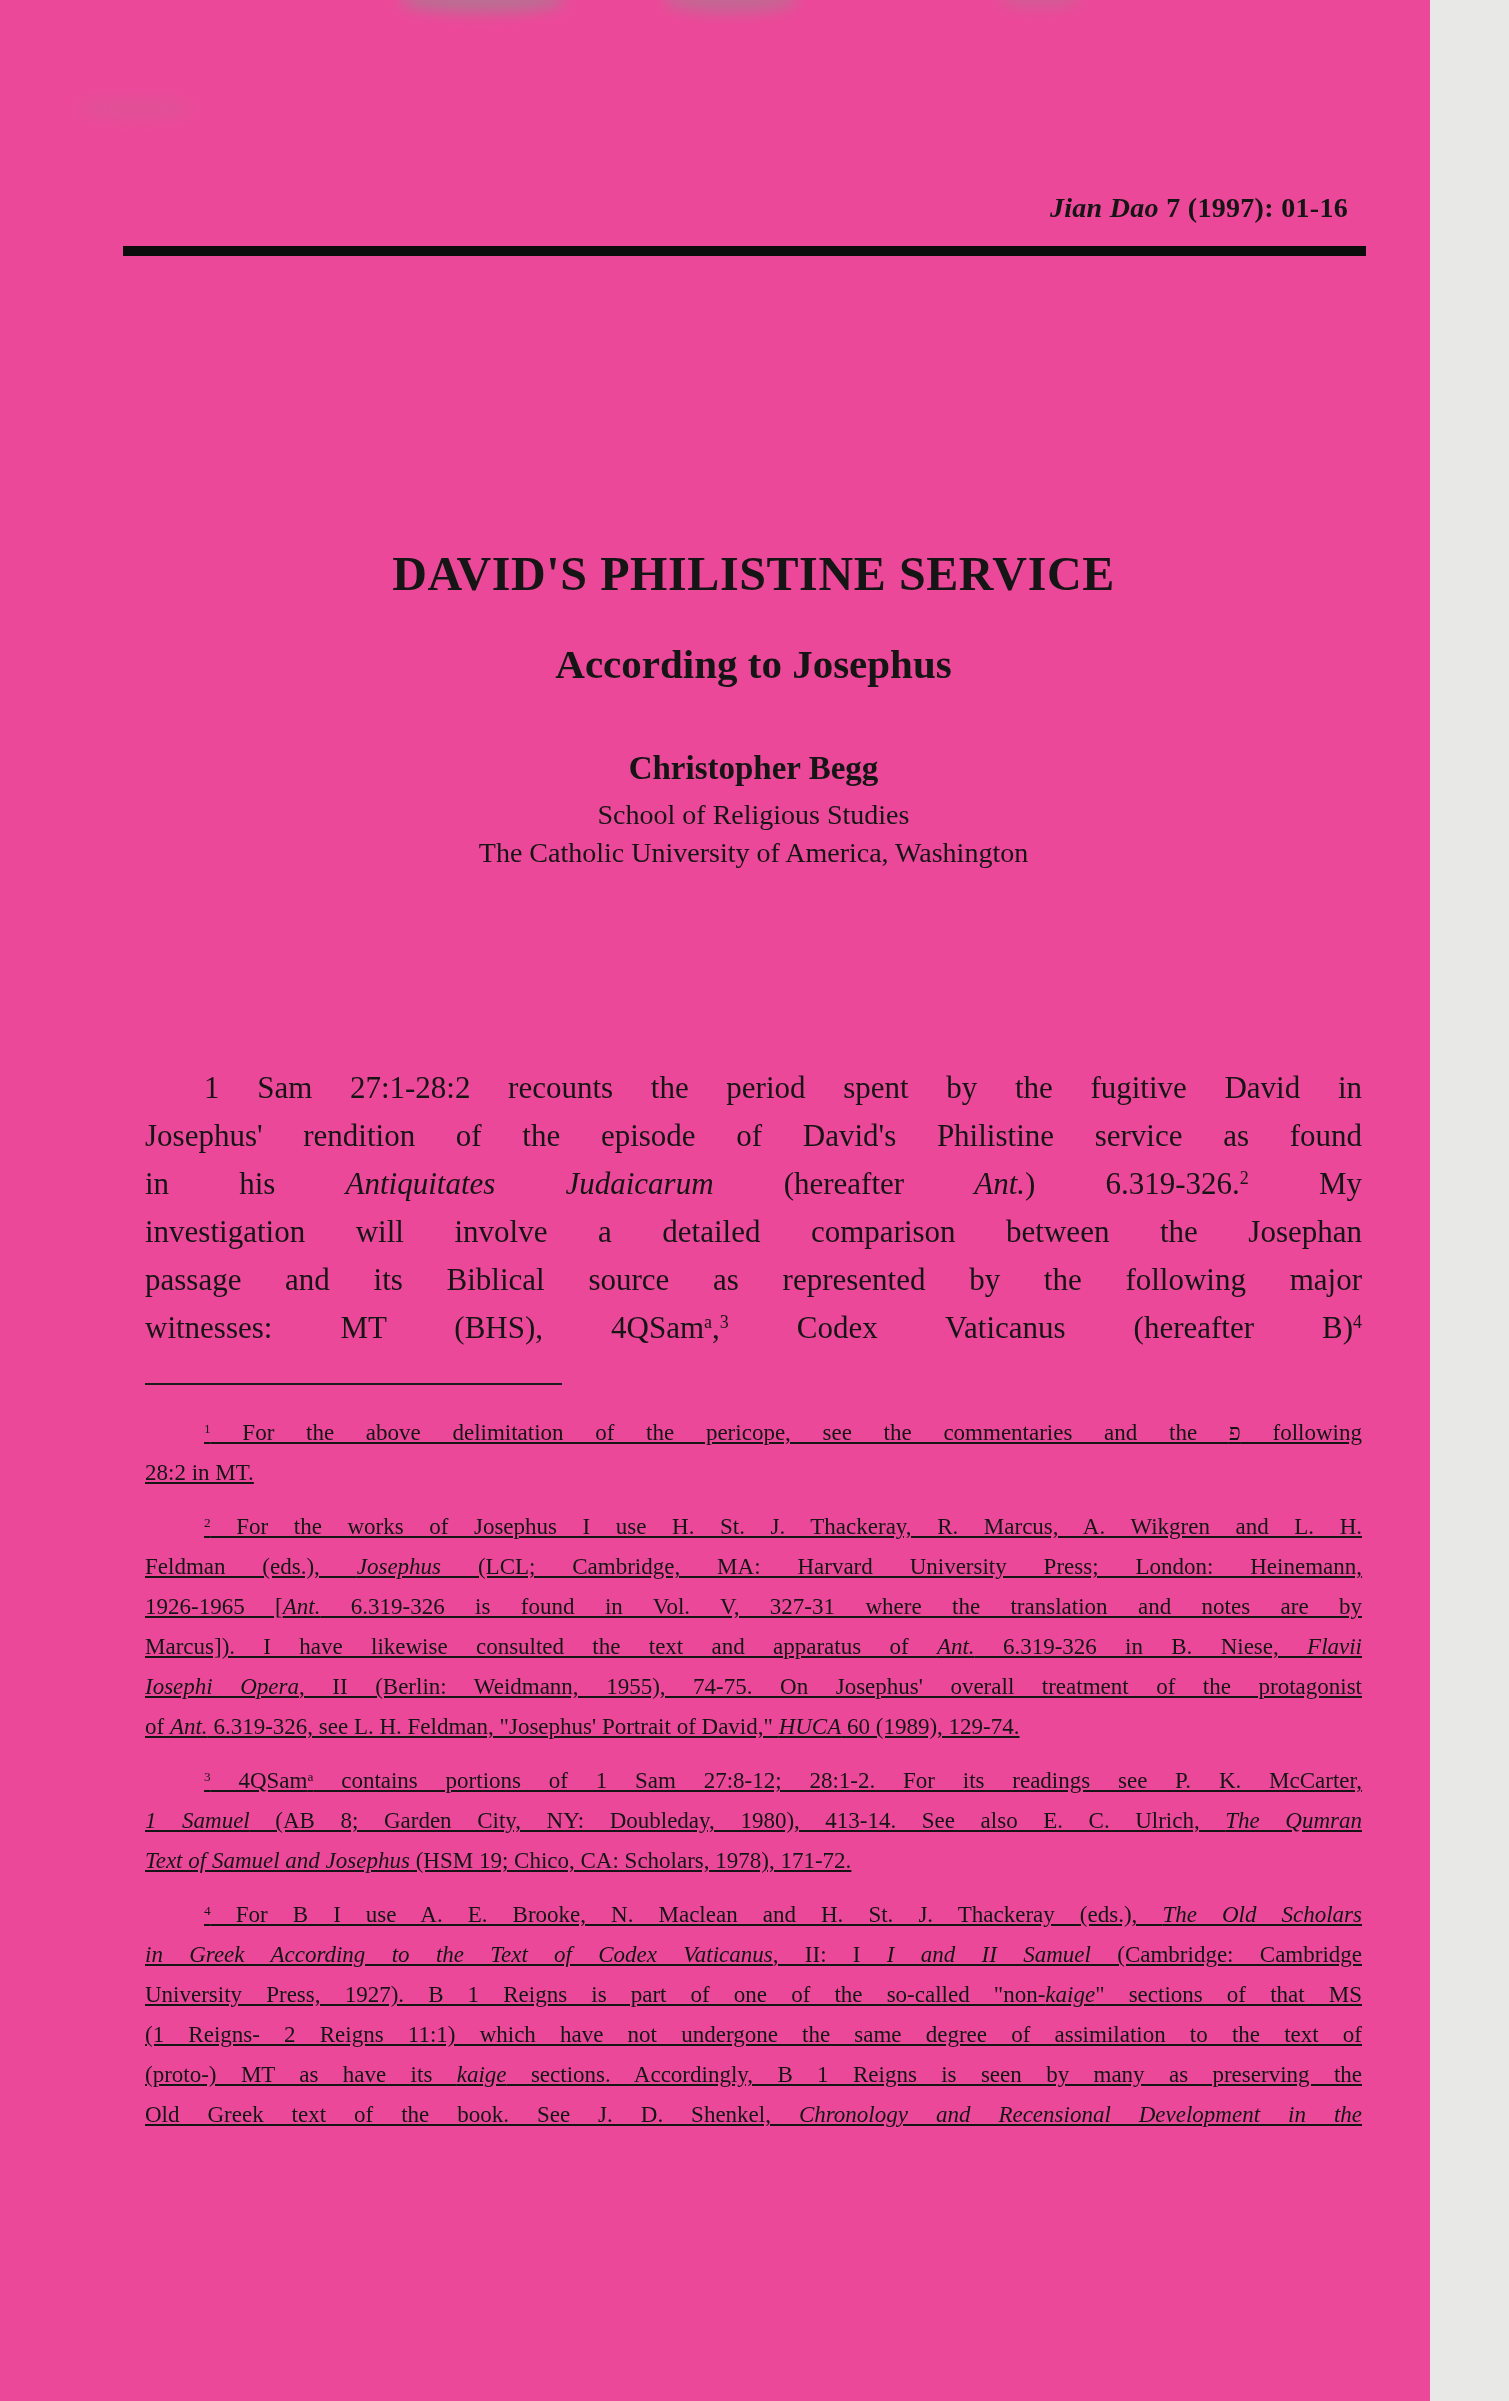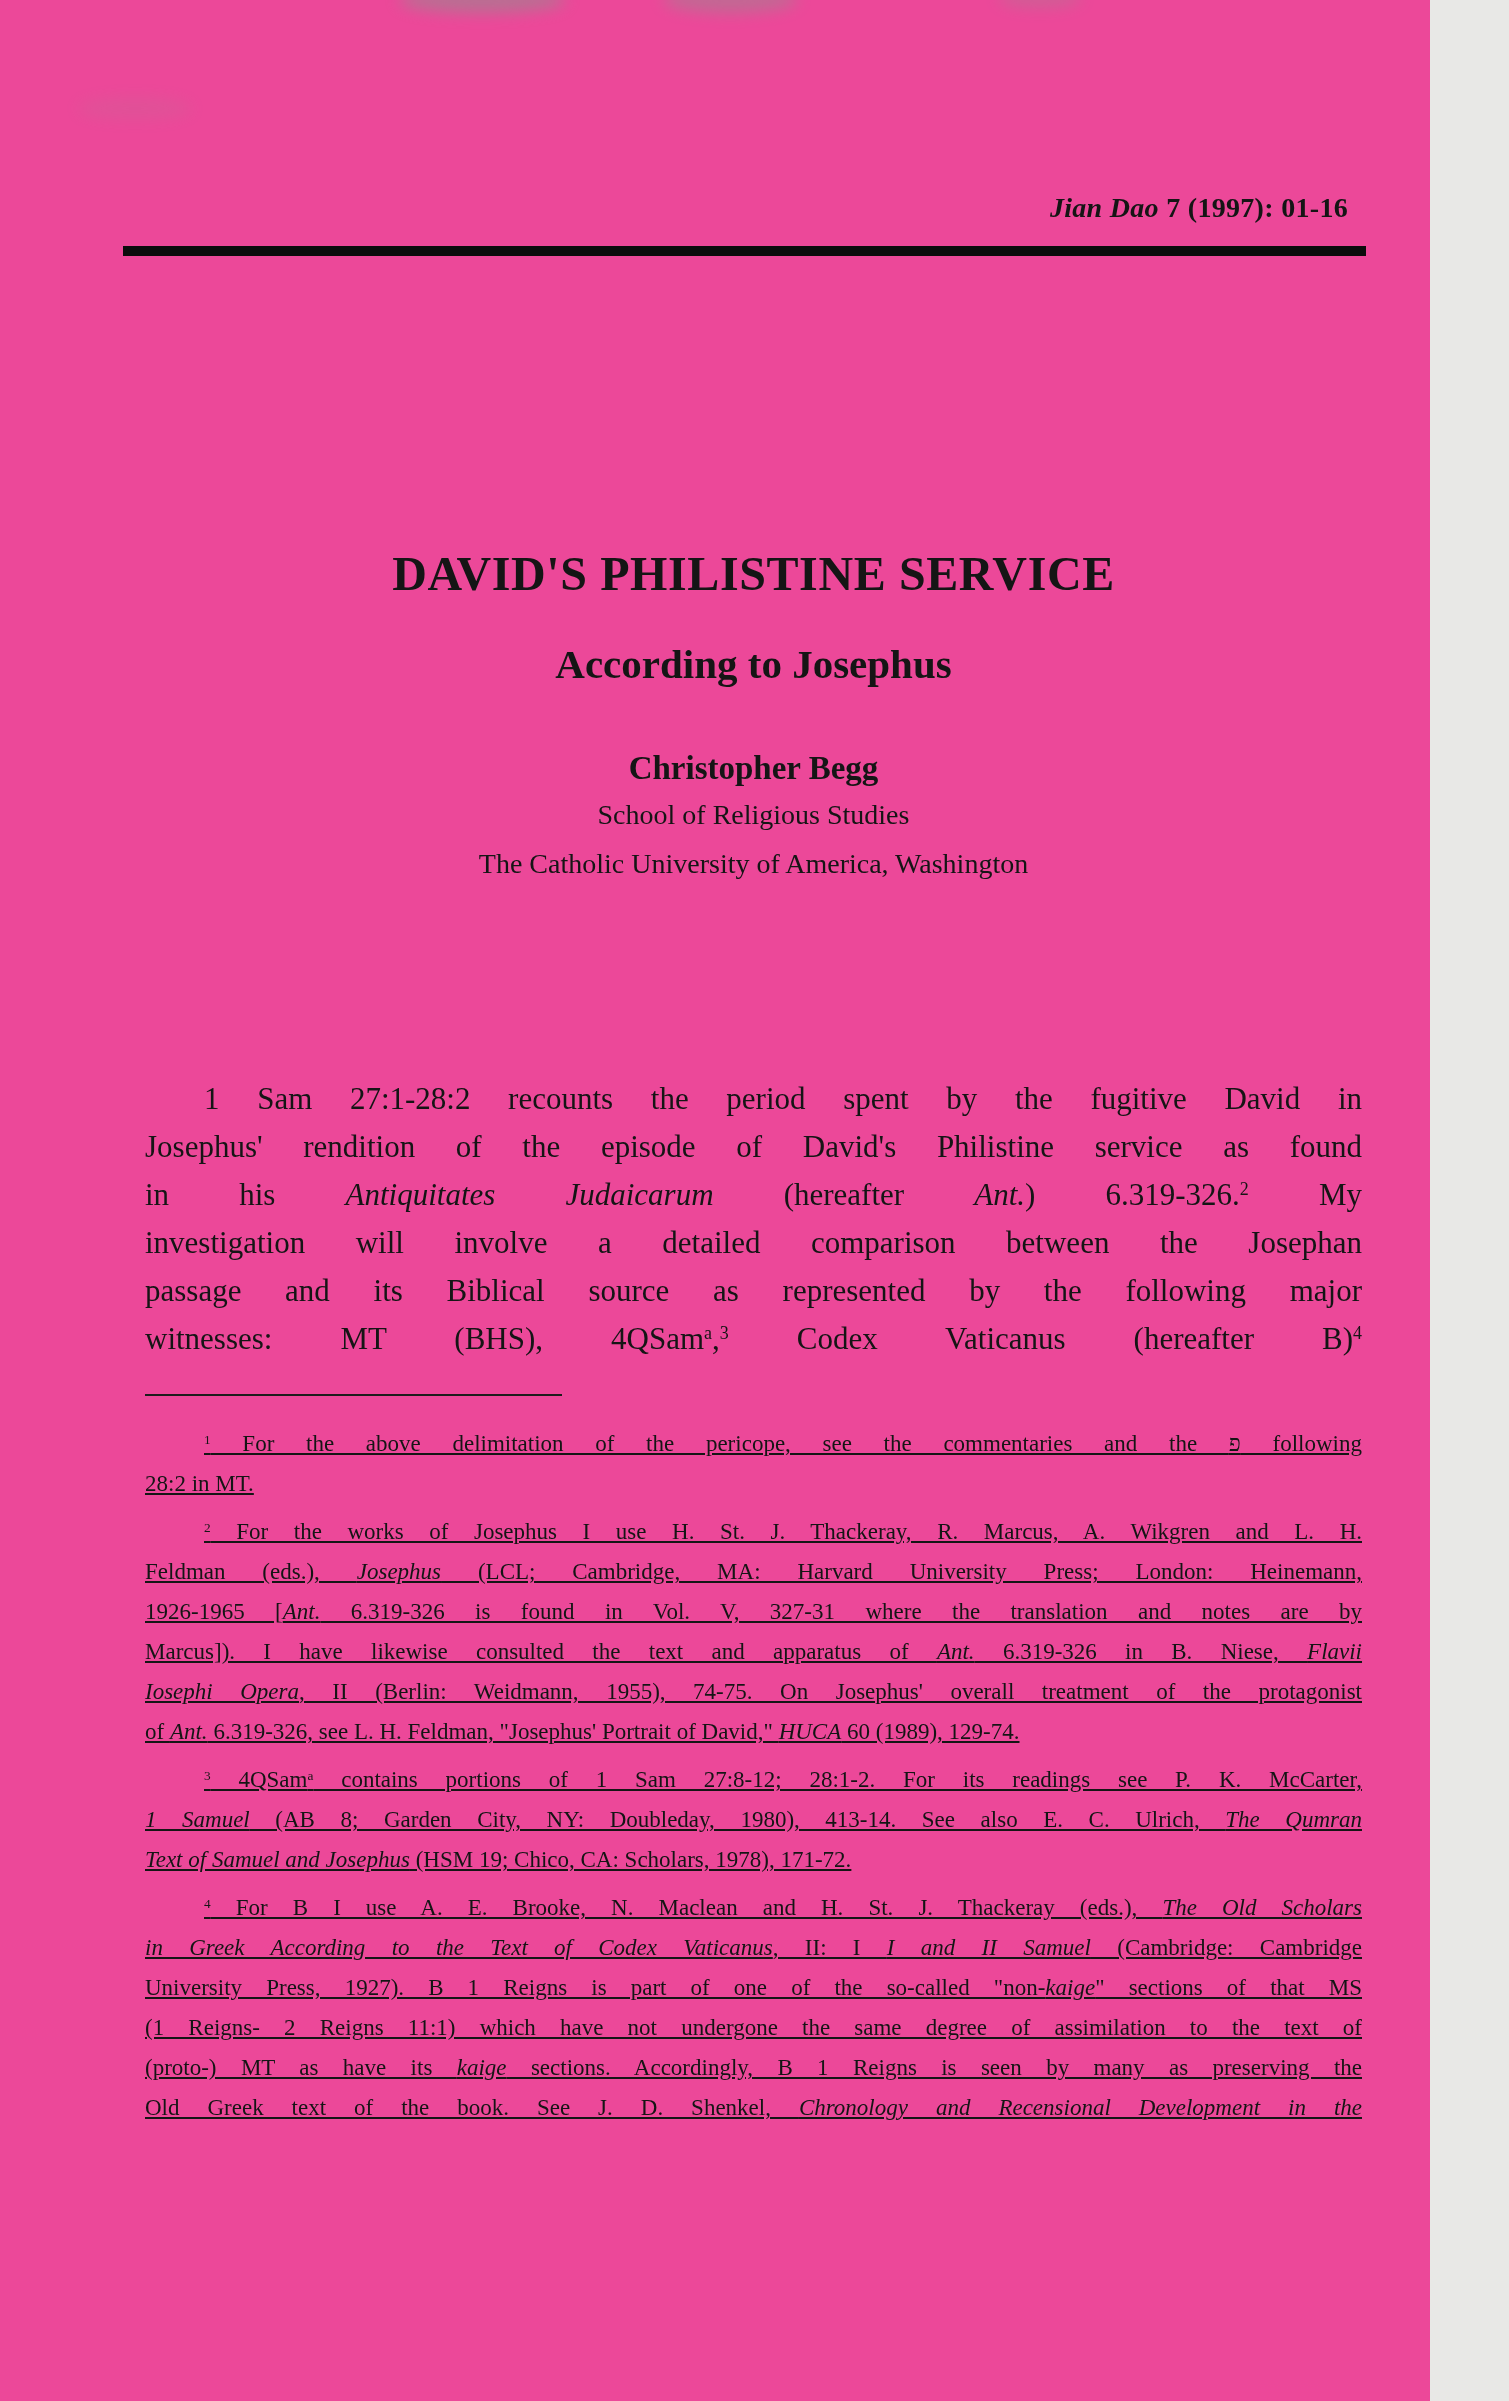--- a/index.html
+++ b/index.html
@@ -62,39 +62,39 @@
     margin-top: 62px;
     text-align: center;
     font-size: 33px;
     font-weight: bold;
   }
   .affil {
     text-align: center;
     font-size: 28px;
   }
   .affil1 { margin-top: 11.6px; }
-  .affil2 { margin-top: 17px; }
+  .affil2 { margin-top: 6px; }
   .body-text {
     margin-top: 195px;
     font-size: 31px;
     line-height: 48px;
   }
   .fn-sep {
     margin-top: 31px;
     width: 417px;
     height: 2.6px;
     background: #1c1c1c;
   }
   .footnotes {
     margin-top: 28px;
     font-size: 23px;
     line-height: 40px;
     text-decoration: underline;
   }
-  .footnote + .footnote { margin-top: 8px; }
+  .footnote + .footnote { margin-top: 14px; }
   .line {
     text-align: justify;
     text-align-last: justify;
   }
   .line.natural { text-align-last: left; }
   .line.ind { text-indent: 59px; }
   .it { font-style: italic; }
   .sup {
     font-size: 58%;
     position: relative;

